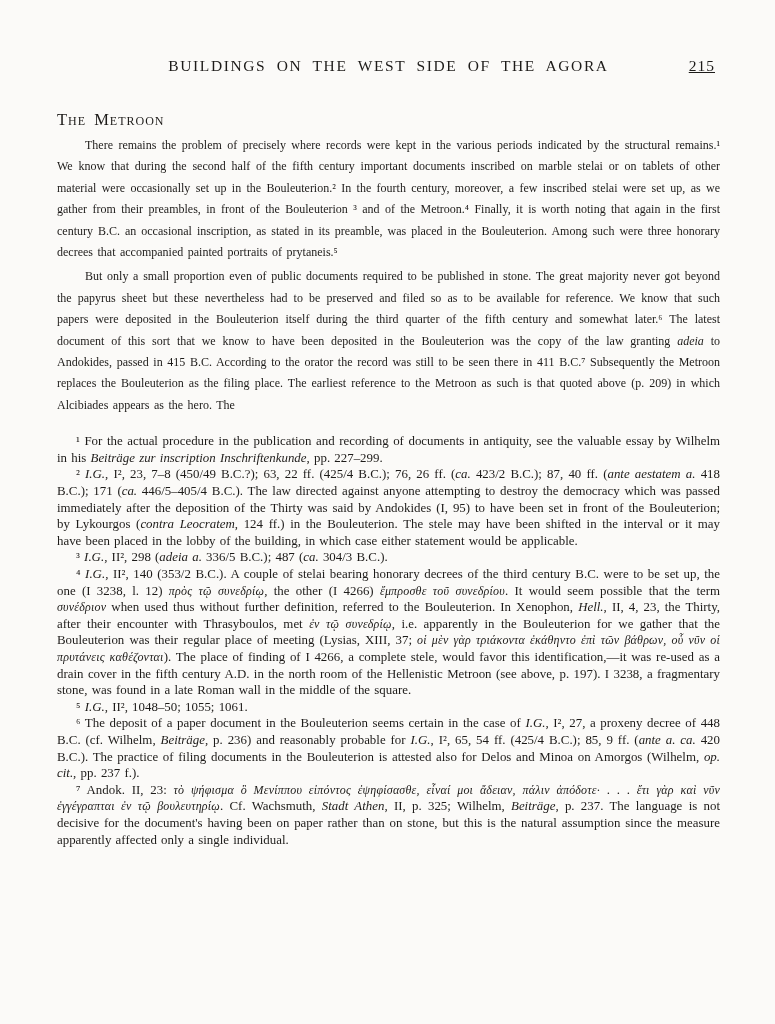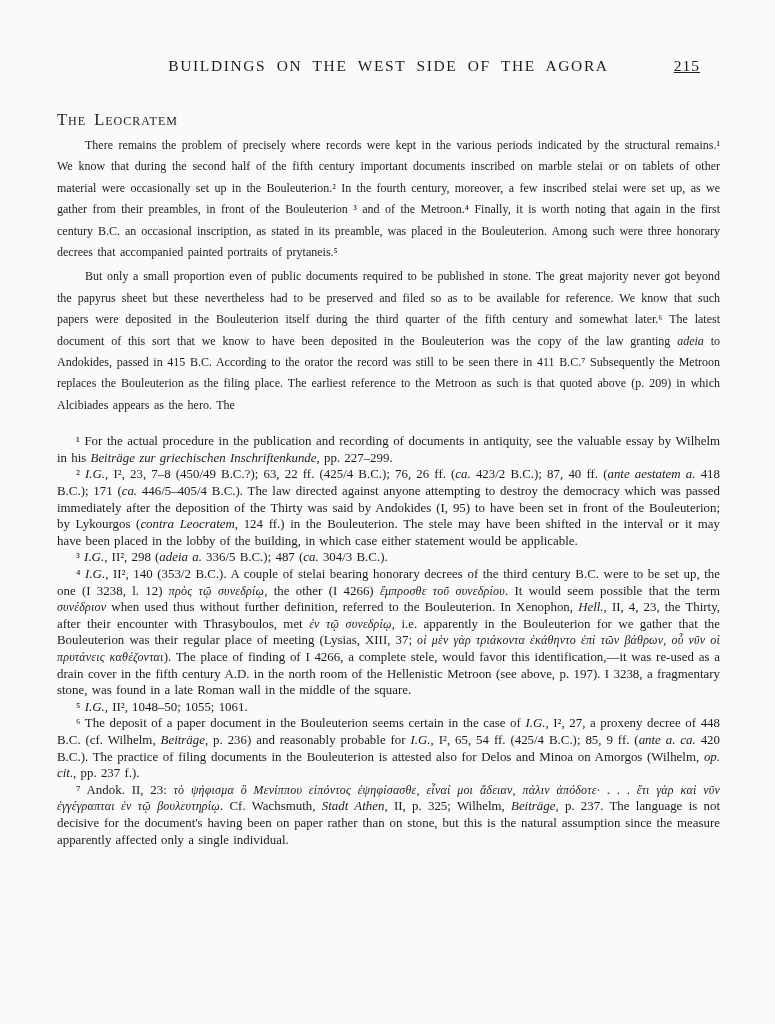--- a/index.html
+++ b/index.html
@@ -18,21 +18,21 @@
     position:relative;
     height:20px;
     text-align:center;
     font-size:15.5px;
     letter-spacing:1.6px;
     word-spacing:5px;
     white-space:nowrap;
   }
   .page-number {
     position:absolute;
-    right:20px; top:0;
+    right:5px; top:0;
     letter-spacing:1px;
     word-spacing:normal;
     text-decoration:underline;
   }
   .section-heading {
     margin-top:33px;
     font-size:16.5px;
     font-variant:small-caps;
     letter-spacing:1px;
     word-spacing:3px;
@@ -67,29 +67,29 @@
 </head>
 <body>
 
 <div class="page">
 
   <div class="running-header">
     <span>BUILDINGS ON THE WEST SIDE OF THE AGORA</span>
     <span class="page-number">215</span>
   </div>
 
-  <div class="section-heading">The Leocratem</div>
+  <div class="section-heading">The Metroon</div>
 
   <div class="body-text">
     <p>There remains the problem of precisely where records were kept in the various periods indicated by the structural remains.¹  We know that during the second half of the fifth century important documents inscribed on marble stelai or on tablets of other material were occasionally set up in the Bouleuterion.²  In the fourth century, moreover, a few inscribed stelai were set up, as we gather from their preambles, in front of the Bouleuterion ³ and of the Metroon.⁴  Finally, it is worth noting that again in the first century B.C. an occasional inscription, as stated in its preamble, was placed in the Bouleuterion.  Among such were three honorary decrees that accompanied painted portraits of prytaneis.⁵</p>
     <p>But only a small proportion even of public documents required to be published in stone.  The great majority never got beyond the papyrus sheet but these nevertheless had to be preserved and filed so as to be available for reference.  We know that such papers were deposited in the Bouleuterion itself during the third quarter of the fifth century and somewhat later.⁶  The latest document of this sort that we know to have been deposited in the Bouleuterion was the copy of the law granting <i>adeia</i> to Andokides, passed in 415 B.C. According to the orator the record was still to be seen there in 411 B.C.⁷  Subsequently the Metroon replaces the Bouleuterion as the filing place.  The earliest reference to the Metroon as such is that quoted above (p. 209) in which Alcibiades appears as the hero.  The</p>
   </div>
 
   <div class="footnotes">
-    <p>¹ For the actual procedure in the publication and recording of documents in antiquity, see the valuable essay by Wilhelm in his <i>Beiträge zur griechischen Inschriftenkunde</i>, pp. 227–299.</p>
+    <p>¹ For the actual procedure in the publication and recording of documents in antiquity, see the valuable essay by Wilhelm in his <i>Beiträge zur inscription Inschriftenkunde</i>, pp. 227–299.</p>
     <p>² <i>I.G.</i>, I², 23, 7–8 (450/49 B.C.?);  63, 22 ff. (425/4 B.C.);  76, 26 ff. (<i>ca.</i> 423/2 B.C.);  87, 40 ff. (<i>ante aestatem a.</i> 418 B.C.);  171 (<i>ca.</i> 446/5–405/4 B.C.).  The law directed against anyone attempting to destroy the democracy which was passed immediately after the deposition of the Thirty was said by Andokides (I, 95) to have been set in front of the Bouleuterion;  by Lykourgos (<i>contra Leocratem</i>, 124 ff.) in the Bouleuterion.  The stele may have been shifted in the interval or it may have been placed in the lobby of the building, in which case either statement would be applicable.</p>
     <p>³ <i>I.G.</i>, II², 298 (<i>adeia a.</i> 336/5 B.C.); 487 (<i>ca.</i> 304/3 B.C.).</p>
     <p>⁴ <i>I.G.</i>, II², 140 (353/2 B.C.).  A couple of stelai bearing honorary decrees of the third century B.C. were to be set up, the one (I 3238, l. 12) <i class="greek">πρὸς τῷ συνεδρίῳ</i>, the other (I 4266) <i class="greek">ἔμπροσθε τοῦ συνεδρίου</i>.  It would seem possible that the term <i class="greek">συνέδριον</i> when used thus without further definition, referred to the Bouleuterion.  In Xenophon, <i>Hell.</i>, II, 4, 23, the Thirty, after their encounter with Thrasyboulos, met <i class="greek">ἐν τῷ συνεδρίῳ</i>, i.e. apparently in the Bouleuterion for we gather that the Bouleuterion was their regular place of meeting (Lysias, XIII, 37; <i class="greek">οἱ μὲν γὰρ τριάκοντα ἐκάθηντο ἐπὶ τῶν βάθρων, οὗ νῦν οἱ πρυτάνεις καθέζονται</i>).  The place of finding of I 4266, a complete stele, would favor this identification,—it was re-used as a drain cover in the fifth century A.D. in the north room of the Hellenistic Metroon (see above, p. 197).  I 3238, a fragmentary stone, was found in a late Roman wall in the middle of the square.</p>
     <p>⁵ <i>I.G.</i>, II², 1048–50; 1055; 1061.</p>
     <p>⁶ The deposit of a paper document in the Bouleuterion seems certain in the case of <i>I.G.</i>, I², 27, a proxeny decree of 448 B.C. (cf. Wilhelm, <i>Beiträge</i>, p. 236) and reasonably probable for <i>I.G.</i>, I², 65, 54 ff. (425/4 B.C.); 85, 9 ff. (<i>ante a. ca.</i> 420 B.C.).  The practice of filing documents in the Bouleuterion is attested also for Delos and Minoa on Amorgos (Wilhelm, <i>op. cit.</i>, pp. 237 f.).</p>
     <p>⁷ Andok. II, 23: <i class="greek">τὸ ψήφισμα ὃ Μενίππου εἰπόντος ἐψηφίσασθε, εἶναί μοι ἄδειαν, πάλιν ἀπόδοτε·</i> . . . <i class="greek">ἔτι γὰρ καὶ νῦν ἐγγέγραπται ἐν τῷ βουλευτηρίῳ</i>.  Cf. Wachsmuth, <i>Stadt Athen</i>, II, p. 325; Wilhelm, <i>Beiträge</i>, p. 237.  The language is not decisive for the document's having been on paper rather than on stone, but this is the natural assumption since the measure apparently affected only a single individual.</p>
   </div>
 
 </div>
 

